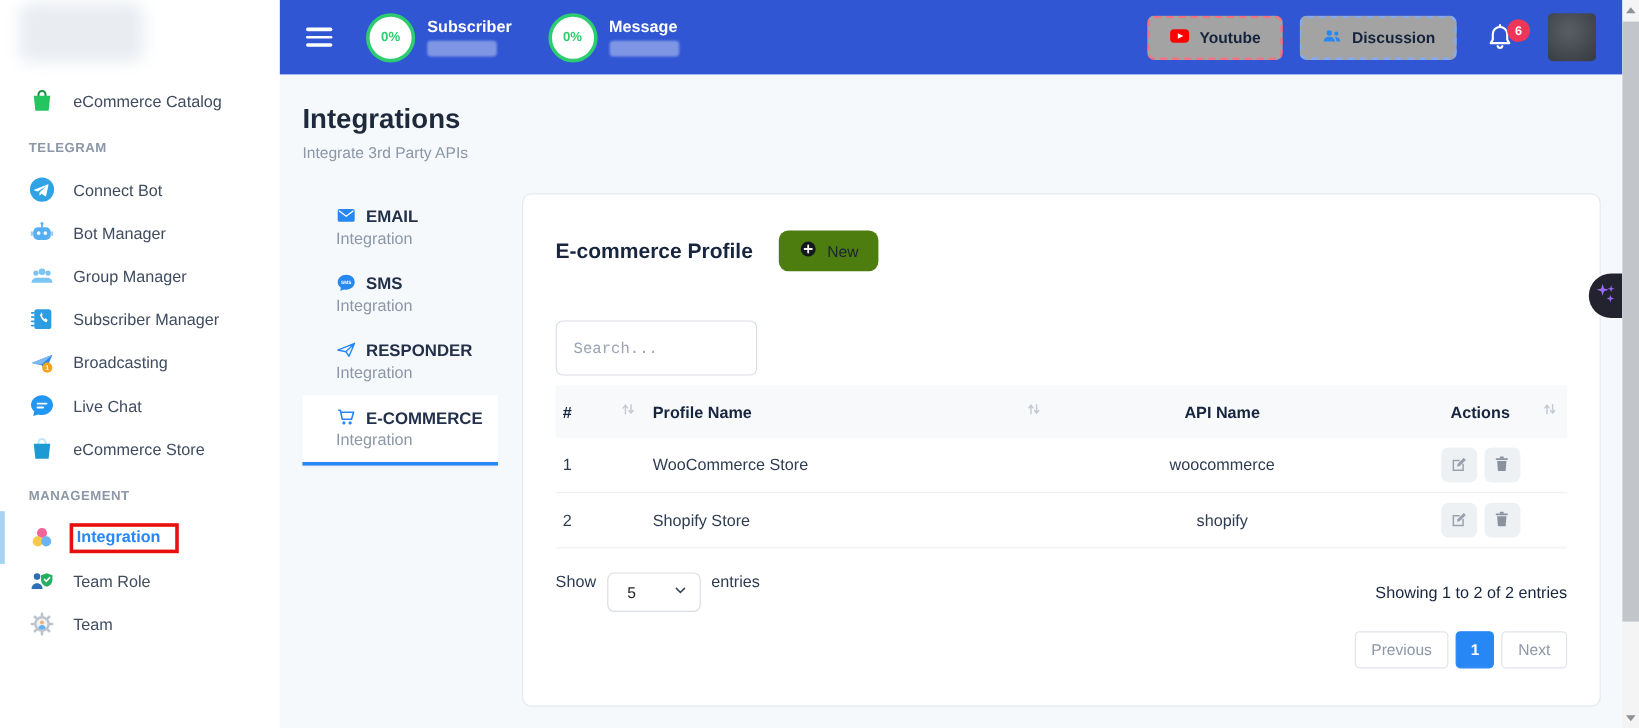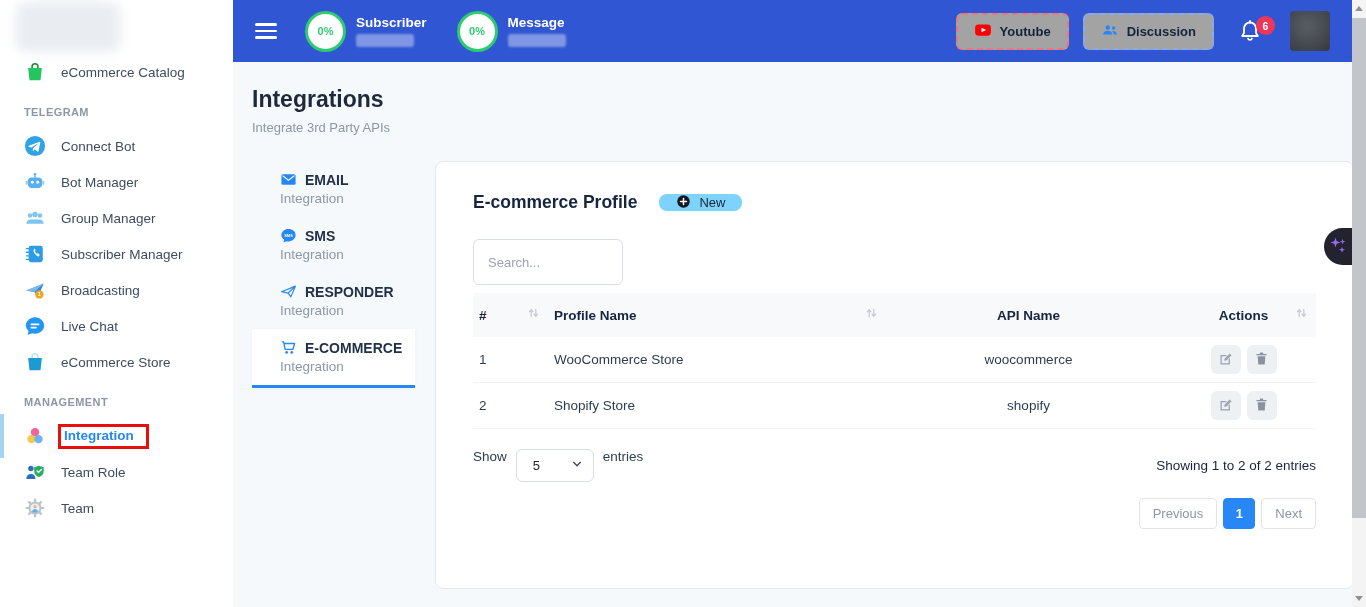--- a/index.html
+++ b/index.html
@@ -9,21 +9,21 @@
     --badge-red:#ee3658;
     --annotation-red:#e8100c;
   }
   *{margin:0;padding:0;box-sizing:border-box}
   html,body{width:1366px;height:607px;overflow:hidden;font-family:"Liberation Sans",sans-serif;background:#f6f9fc}
   body{position:relative}
 
   
   .sidebar{position:absolute;left:0;top:0;width:233px;height:607px;background:#fff;z-index:5}
   .logo-blur{position:absolute;top:2px;left:16px;width:104px;height:50px;background:#e9edf2;border-radius:10px;filter:blur(6px)}
-  #sidebar-nav{position:absolute;top:54px;left:0;right:0}
+  #sidebar-nav{position:absolute;top:66px;left:0;right:0}
   .s-section{font-size:11px;font-weight:700;letter-spacing:.4px;color:#8c97a7;padding:16px 0 10px 24px}
   .s-item{position:relative;display:flex;align-items:center;height:36px;padding-left:24px;cursor:pointer}
   .s-icon{width:22px;height:22px;margin-right:15px;display:flex;align-items:center;justify-content:center}
   .s-icon svg{width:22px;height:22px}
   .s-label{font-size:13.5px;color:#3f4c5f}
   .s-item.active .s-label{color:var(--accent);font-weight:700}
   .s-item.active::before{content:"";position:absolute;left:0;top:-4px;height:44px;width:4px;background:#a6d3f2}
   .s-label.annotated{border:3px solid var(--annotation-red);padding:1px 12px 3px 3px;margin-left:-3px}
 
   
@@ -55,26 +55,26 @@
   .content-row{display:flex;margin-top:26px;align-items:flex-start}
   .subnav{width:163px;flex-shrink:0}
   .sn-item{padding:10px 0 11px 28px;cursor:pointer}
   .sn-top{display:flex;align-items:center;gap:8px}
   .sn-icon{display:flex}
   .sn-icon svg{width:17px;height:17px}
   .sn-title{font-size:14px;font-weight:700;color:#22304a}
   .sn-sub{font-size:13.5px;color:#8c97a7;margin-top:3px}
   .sn-item.active{background:#fff;border-bottom:3px solid var(--accent);box-shadow:0 1px 3px rgba(20,40,80,.05)}
 
-  .card{flex:1;margin-left:20px;background:#fff;border:1px solid #e4e9f0;border-radius:8px;padding:30px 37px 26px;min-height:428px}
+  .card{flex:1;margin-left:20px;background:#fff;border:1px solid #e4e9f0;border-radius:8px;padding:30px 27px 26px;min-height:428px}
   .profile-header{display:flex;align-items:center;gap:22px}
   .profile-title{font-size:17.5px;font-weight:700;color:#17253e}
-  .new-btn{display:flex;align-items:center;gap:8px;background:#7dd3fc;border:none;border-radius:8px;height:17px;padding:0 17px;font-size:13px;color:#1b2433;cursor:pointer;font-family:inherit}
+  .new-btn{display:flex;align-items:center;gap:8px;background:#4d7c0f;border:none;border-radius:8px;height:34px;padding:0 17px;font-size:13px;color:#1b2433;cursor:pointer;font-family:inherit}
   .new-btn svg{width:15px;height:15px}
-  .search-input{margin-top:26px;width:150px;height:46px;border:1px solid #d9dee5;border-radius:6px;padding:0 14px;font-size:13px;color:#333;display:block;outline:none;font-family:Liberation Sans, sans-serif}
+  .search-input{margin-top:41px;width:168px;height:46px;border:1px solid #d9dee5;border-radius:6px;padding:0 14px;font-size:13px;color:#333;display:block;outline:none;font-family:Liberation Mono, monospace}
   .search-input::placeholder{color:#9aa4b2}
 
   .table{margin-top:8px}
   .t-head{display:flex;background:#f7f9fb;height:44px;align-items:center}
   .th{position:relative;display:flex;align-items:center;font-size:13.5px;font-weight:700;color:#17253e;height:100%}
   .th .sort{position:absolute;right:8px;top:13px}
   .sort svg{width:13px;height:14px}
   .c0{width:75px;padding-left:6px}
   .c1{width:338px;padding-left:6px}
   .c2{width:285px;justify-content:center;text-align:center}

